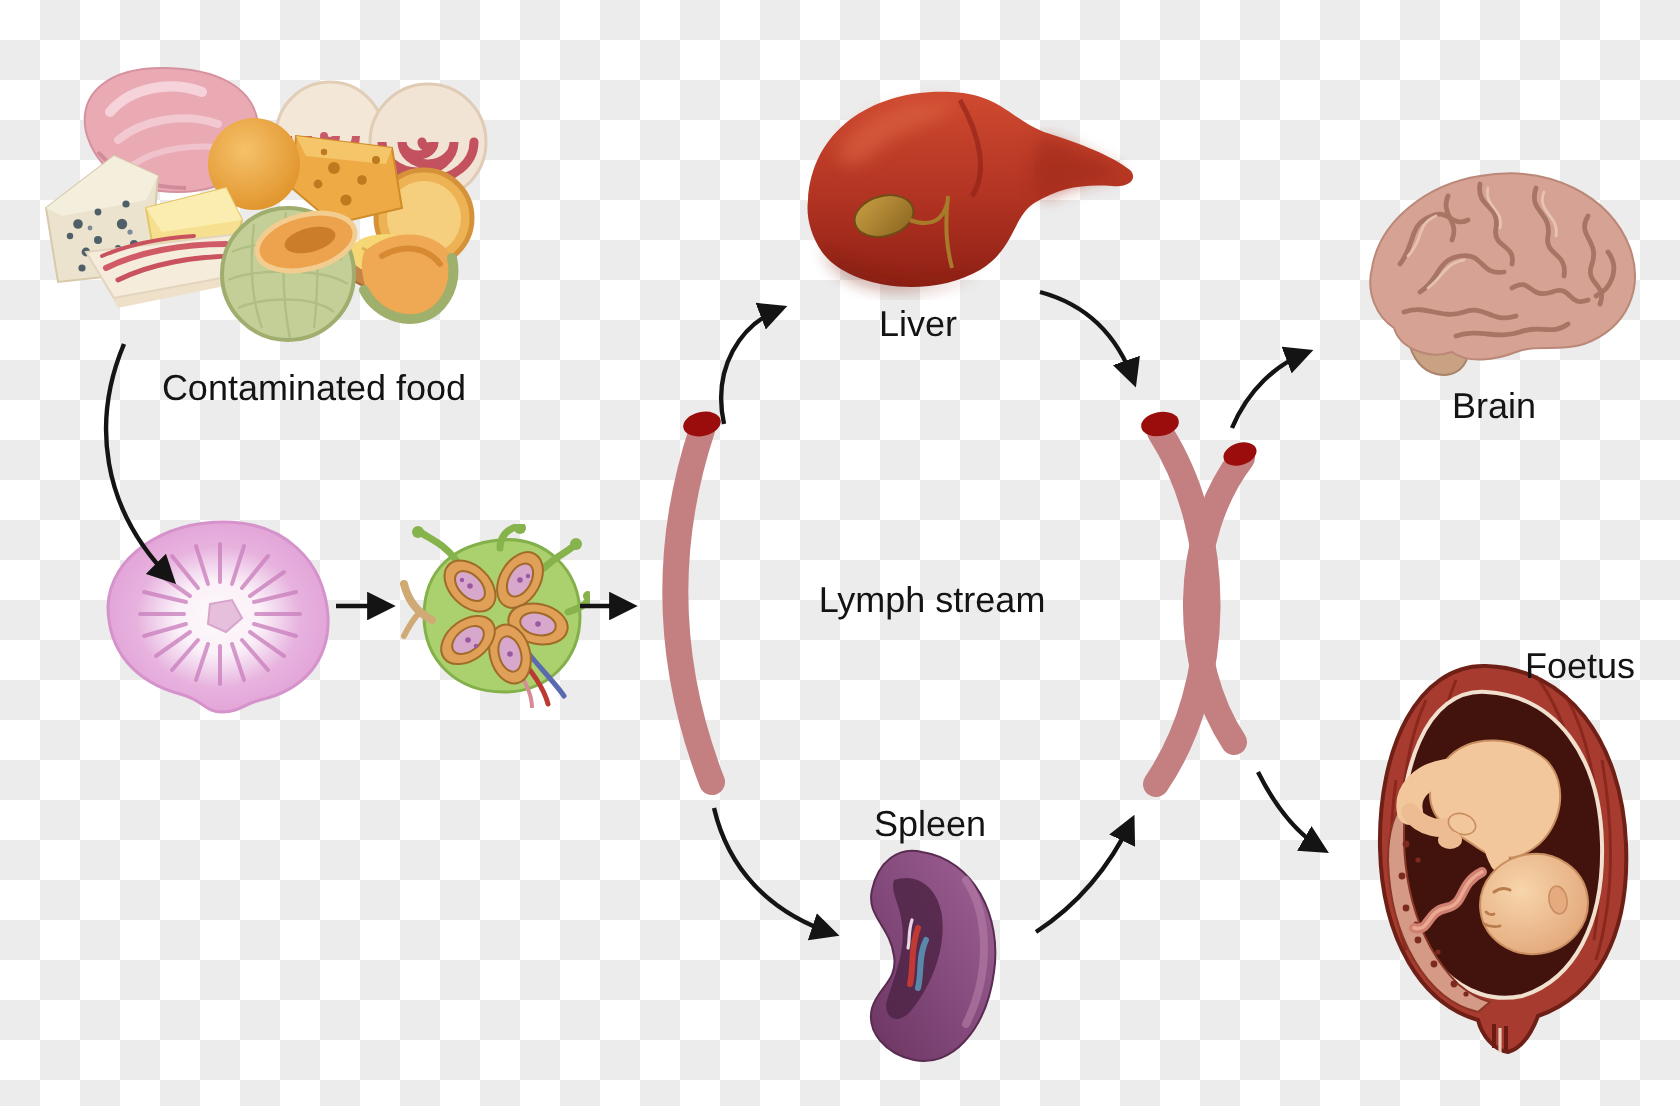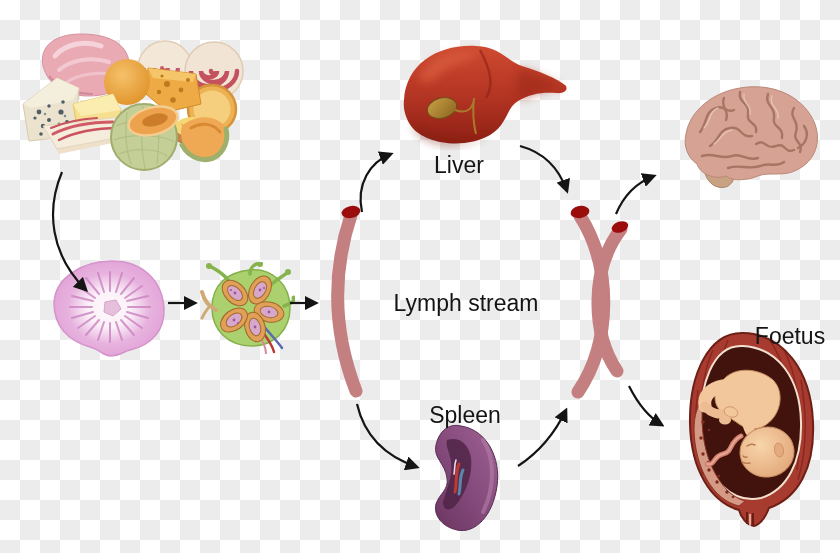--- a/index.html
+++ b/index.html
@@ -4,21 +4,21 @@
 <style>
   html,body{margin:0;padding:0;background:#fff;}
   .stage{
     position:relative;width:840px;height:553px;overflow:hidden;
     background:repeating-conic-gradient(#ececec 0% 25%, #ffffff 0% 50%);
     background-size:40px 40px;
     font-family:"Liberation Sans","DejaVu Sans",sans-serif;
   }
   .stage svg{position:absolute;}
   .lbl{
-    position:absolute;font-size:23px;line-height:1.1;color:#141414;
+    position:absolute;font-size:18px;line-height:1.1;color:#141414;
     text-align:center;white-space:nowrap;z-index:30;
   }
   .illu{z-index:10;}
   #overlay{left:0;top:0;z-index:20;}
 </style>
 </head>
 <body>
 
 <div class="stage">
 
@@ -345,18 +345,20 @@
       <path d="M 290,303 L 316,303"></path>
       <path d="M 362,212 C 356,184 370,162 391,154"></path>
       <path d="M 520,146 C 546,153 560,171 567,191"></path>
       <path d="M 616,214 C 624,195 638,182 654,176"></path>
       <path d="M 629,386 C 639,406 650,418 662,425"></path>
       <path d="M 357,404 C 364,434 384,456 417,467"></path>
       <path d="M 518,466 C 541,451 556,431 566,410"></path>
     </g>
   </svg>
 
+  <div class="lbl" style="left:47px;top:185px;width:220px">Contaminated food</div>
   <div class="lbl" style="left:366px;top:291px;width:200px">Lymph stream</div>
   <div class="lbl" style="left:399px;top:153px;width:120px">Liver</div>
   <div class="lbl" style="left:405px;top:403px;width:120px">Spleen</div>
+  <div class="lbl" style="left:687px;top:194px;width:120px">Brain</div>
   <div class="lbl" style="left:730px;top:324px;width:120px">Foetus</div>
 
 </div>
 
 </body></html>

